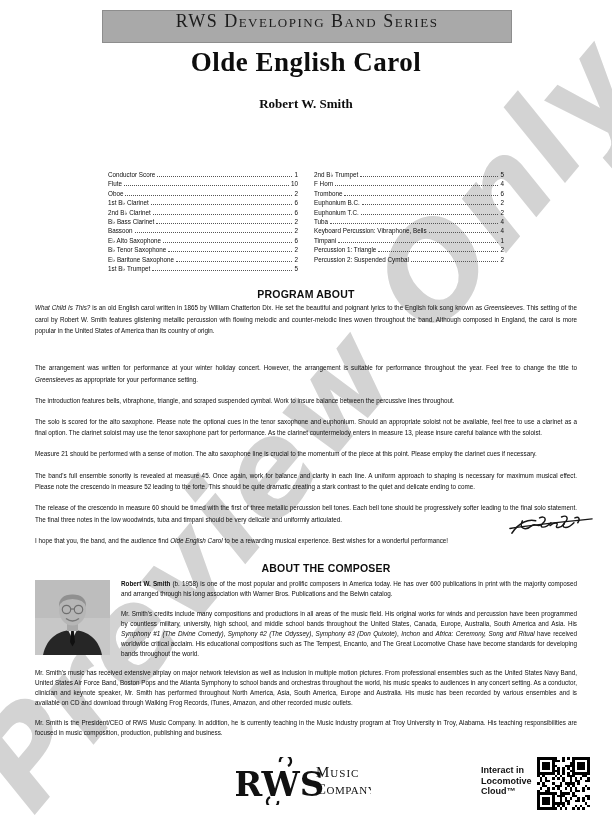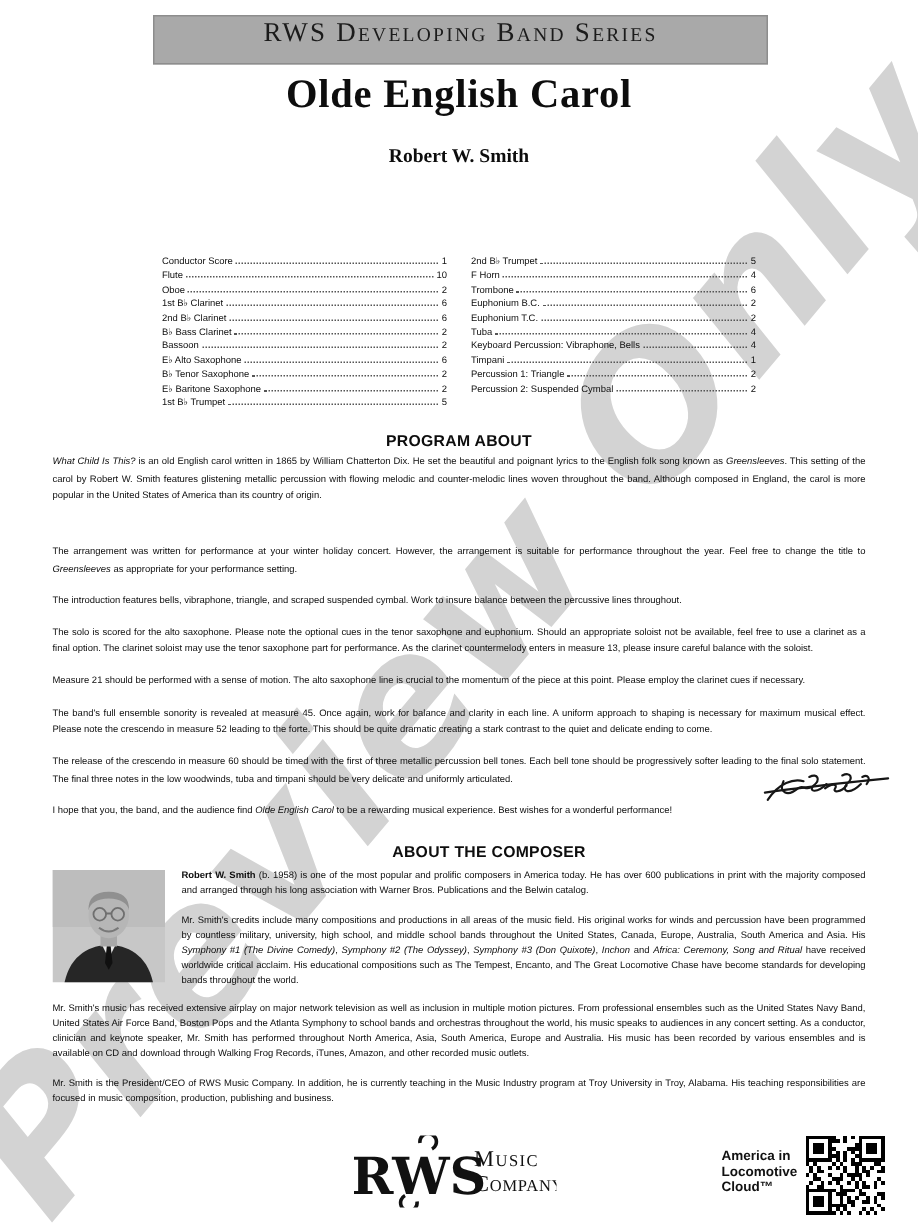--- a/index.html
+++ b/index.html
@@ -259,21 +259,21 @@
         <path d="M52 9 a5.5 5.5 0 1 0 -8 -4" fill="none" stroke="#111" stroke-width="2.4"></path>
         <path d="M34 40 a5.5 5.5 0 1 0 8 4" fill="none" stroke="#111" stroke-width="2.4"></path>
         <text x="-2" y="39" font-family="&quot;DejaVu Serif&quot;,&quot;Liberation Serif&quot;,serif" font-weight="bold" font-size="34" fill="#111">RWS</text>
         <text x="80" y="20" font-family="&quot;Liberation Serif&quot;,&quot;DejaVu Serif&quot;,serif" font-size="15" fill="#111" style="font-variant:small-caps;letter-spacing:1px">Music</text>
         <text x="80" y="37" font-family="&quot;Liberation Serif&quot;,&quot;DejaVu Serif&quot;,serif" font-size="15" fill="#111" style="font-variant:small-caps;letter-spacing:0.5px">Company</text>
       </svg>
     </div>
 
     <div class="mm-badge">
       <div class="mm-text">
-        <div>America in</div>
+        <div>Interact in</div>
         <div>Locomotive</div>
         <div>Cloud™</div>
       </div>
       <div class="qr">
           <svg viewBox="0 0 21 21" width="53" height="53" shape-rendering="crispEdges" fill="#000">
             <rect width="21" height="21" fill="#fff"></rect>
             <rect x="0" y="0" width="1" height="1"></rect>
             <rect x="1" y="0" width="1" height="1"></rect>
             <rect x="2" y="0" width="1" height="1"></rect>
             <rect x="3" y="0" width="1" height="1"></rect>

